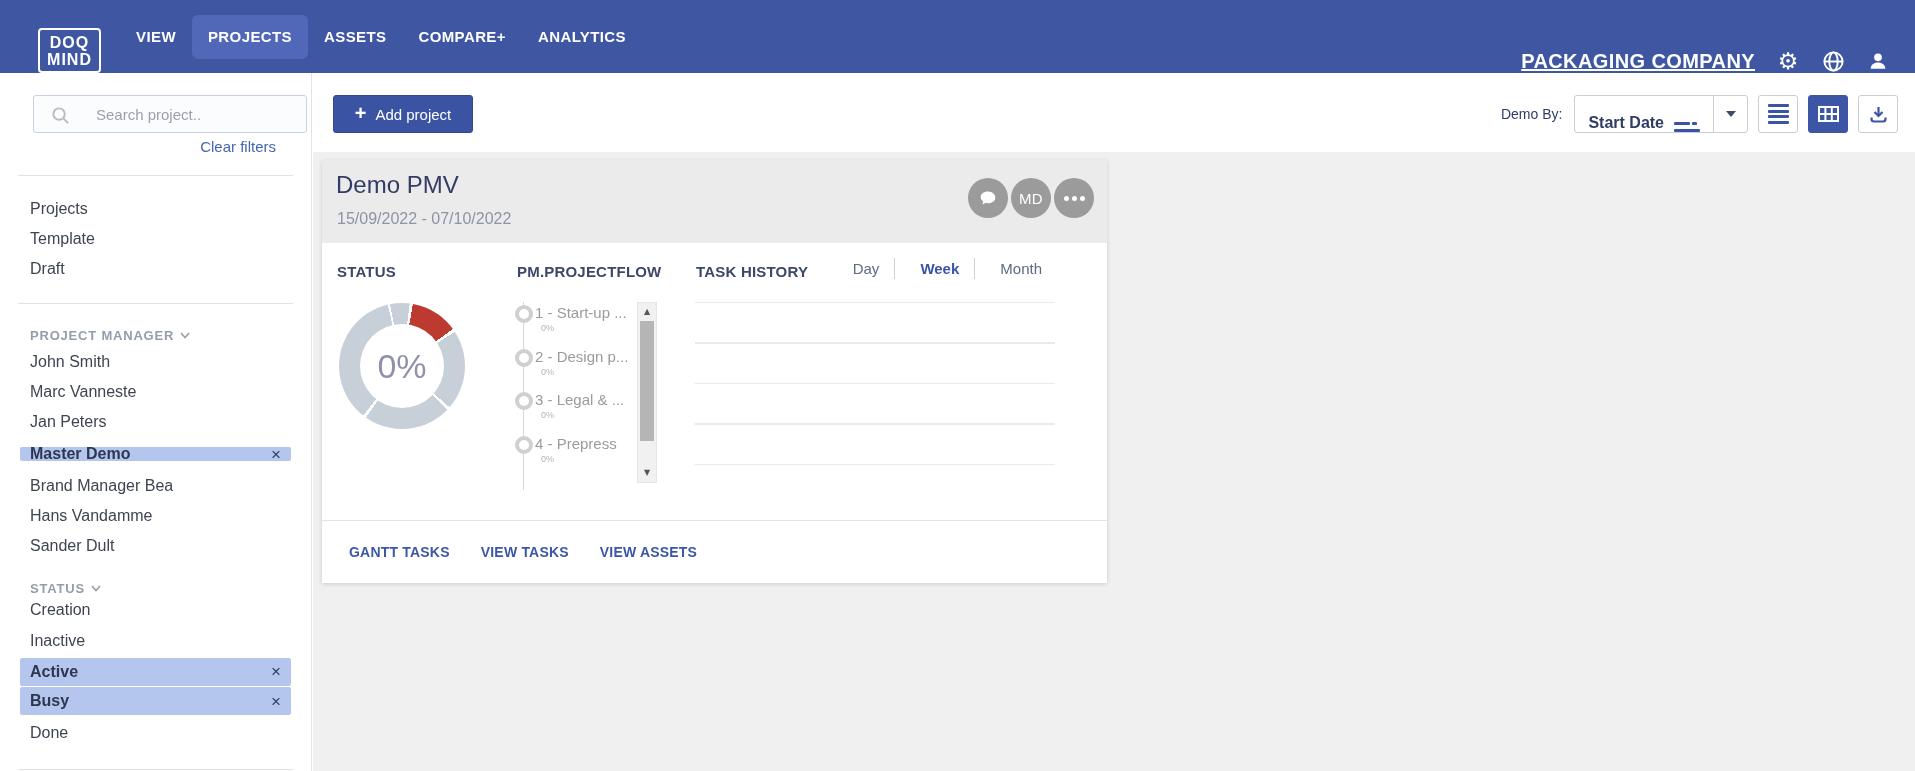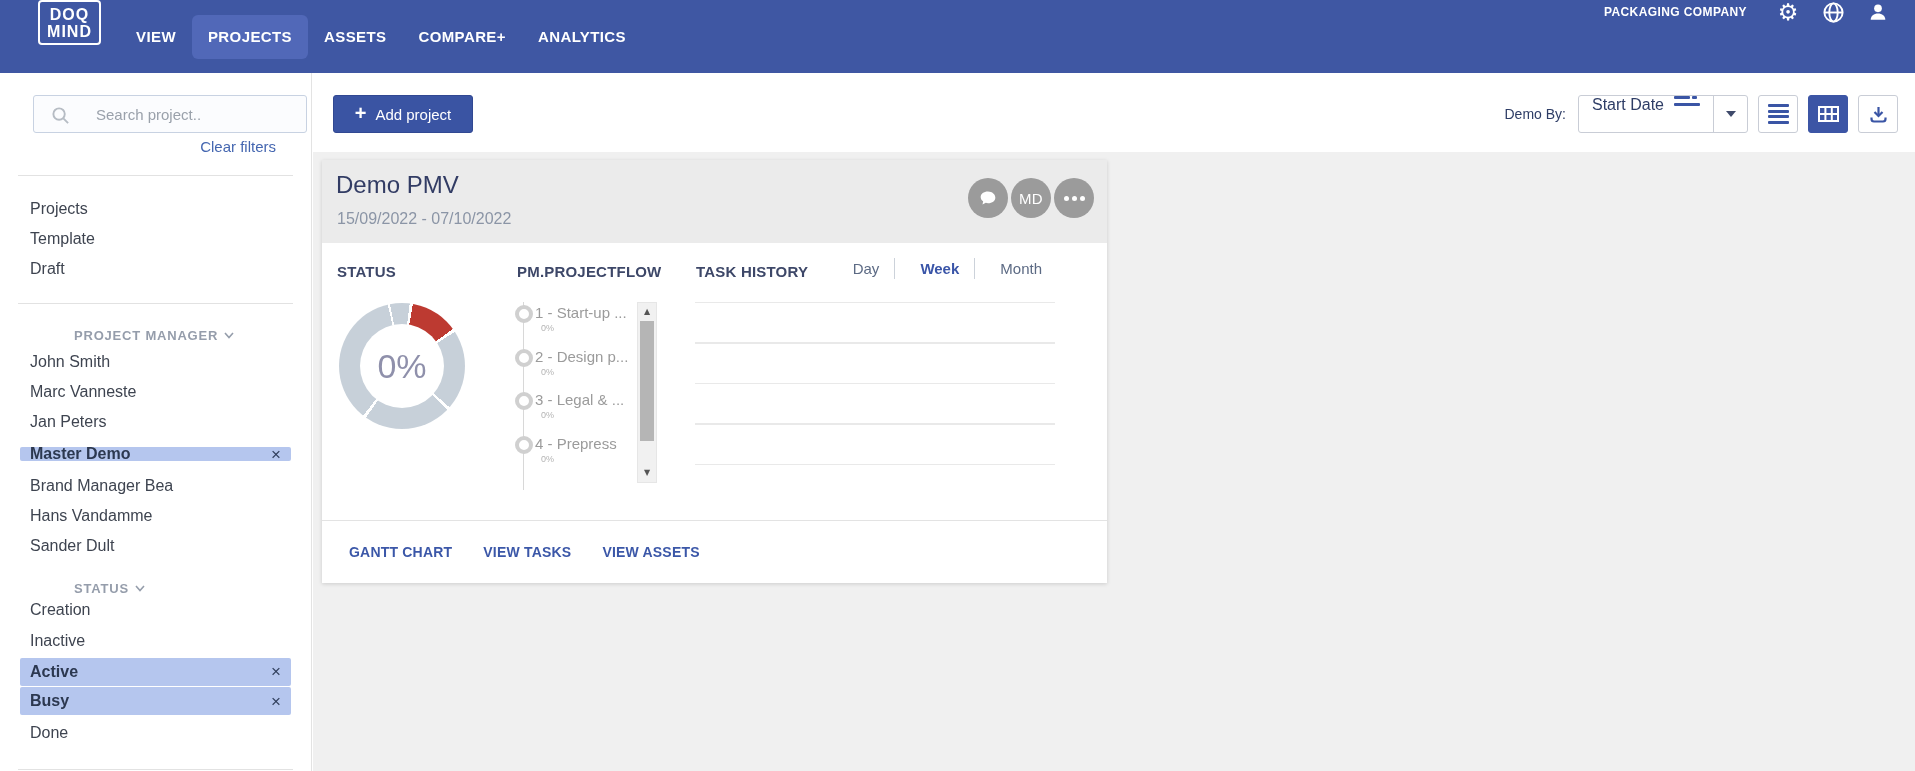--- a/index.html
+++ b/index.html
@@ -3,60 +3,60 @@
 <meta charset="utf-8">
 <style>
   html,body{margin:0;padding:0;background:#fff;}
   *{box-sizing:border-box;}
   #app{
     position:relative;width:1915px;height:771px;overflow:hidden;
     font-family:"Liberation Sans","DejaVu Sans",sans-serif;
     background:#fff;
   }
   
-  .navbar{position:absolute;top:0;left:0;width:1915px;height:73px;background:#3f57a3;display:flex;align-items:flex-start;}
+  .navbar{position:absolute;top:0;left:0;width:1915px;height:73px;background:#3f57a3;display:flex;align-items:flex-end;}
   .logo-box{margin-left:38px;width:63px;height:45px;border:2px solid #fff;border-radius:4px;
     display:flex;flex-direction:column;align-items:center;justify-content:center;
     color:#fff;font-weight:bold;font-size:16px;line-height:17px;letter-spacing:1px;}
   .nav-items{display:flex;margin-left:19px;height:73px;align-items:center;}
   .nav-item{padding:0 16px;height:44px;display:flex;align-items:center;color:#fff;
     font-size:15px;font-weight:bold;letter-spacing:.4px;cursor:pointer;}
   .nav-item.active{background:#5168b8;border-radius:6px;}
   .nav-right{margin-left:auto;margin-right:25px;display:flex;align-items:center;gap:21px;}
-  .company{color:#fff;font-size:12px;font-weight:bold;letter-spacing:.4px;margin-right:8px;}
+  .company{color:#fff;font-size:20px;font-weight:bold;letter-spacing:.4px;margin-right:0px;text-decoration:underline;}
   .nav-icon{width:24px;height:24px;display:flex;align-items:center;justify-content:center;color:#fff;cursor:pointer;}
   .gear-glyph{font-family:"DejaVu Sans",sans-serif;font-size:23px;line-height:24px;}
   
   .sidebar{position:absolute;top:73px;left:0;width:312px;height:698px;background:#fff;border-right:1px solid #e3e3e3;}
   .search-box{position:absolute;top:22px;left:33px;width:274px;height:38px;border:1px solid #c8d2e2;border-radius:3px;background:#fbfcfe;}
   .search-box svg{position:absolute;left:17px;top:10px;}
   .search-input{position:absolute;left:0;top:0;width:100%;height:100%;border:none;background:transparent;outline:none;
     padding-left:62px;font-size:15px;color:#3e4450;font-family:inherit;}
   .search-input::placeholder{color:#9aa1ab;}
   .clear-filters{position:absolute;top:65px;right:35px;font-size:15px;color:#4466b0;cursor:pointer;}
   .s-divider{position:absolute;left:18px;right:18px;height:1px;background:#e2e2e2;}
   .side-list{position:absolute;left:0;right:0;}
   .side-item{height:30px;line-height:30px;padding-left:30px;font-size:16px;color:#3e4450;cursor:pointer;}
   .side-item.selected{background:#b5c6ee;margin:10px 20px;height:14px;line-height:28px;border-radius:2px;
     padding-left:10px;padding-right:10px;font-weight:bold;color:#2c3850;
     display:flex;align-items:center;justify-content:space-between;}
   .x-icon{font-size:17px;line-height:1;color:#32405e;cursor:pointer;font-weight:normal;}
   .side-header{position:absolute;left:30px;display:flex;align-items:center;gap:6px;
-    font-size:13px;font-weight:bold;letter-spacing:.8px;color:#959dab;cursor:pointer;margin-left:44px;}
+    font-size:13px;font-weight:bold;letter-spacing:.8px;color:#959dab;cursor:pointer;}
   .status-items .side-item{height:31px;line-height:31px;}
   .status-items .side-item.selected{height:28px;line-height:28px;margin:1.5px 20px;}
   
   .toolbar{position:absolute;top:73px;left:313px;width:1602px;height:79px;background:#fff;}
   .add-btn{position:absolute;left:20px;top:22px;width:140px;height:38px;background:#3a54a3;border:1px solid #314892;border-radius:3px;
     color:#fff;font-size:15px;display:flex;align-items:center;justify-content:center;gap:9px;cursor:pointer;}
   .plus-glyph{font-size:20px;font-weight:bold;line-height:1;margin-top:-2px;}
   .sort-cluster{position:absolute;right:17px;top:22px;display:flex;align-items:center;gap:10px;height:38px;}
   .sortby-label{font-size:14px;color:#2e3d66;margin-right:2px;}
   .sort-control{display:flex;align-items:stretch;height:38px;border:1px solid #c9cdd6;border-radius:3px;background:#fff;cursor:pointer;}
-  .sort-main{display:flex;align-items:flex-start;padding:0 13px;gap:10px;}
+  .sort-main{display:flex;align-items:flex-end;padding:0 13px;gap:10px;font-weight:bold;}
   .sort-value{font-size:16px;color:#2e3d66;}
   .sort-icon{display:flex;flex-direction:column;gap:4px;width:26px;}
   .sort-icon .r1{display:flex;gap:2px;}
   .sort-icon .b{height:3px;background:#3a55a5;border-radius:1px;}
   .sort-caret{width:34px;border-left:1px solid #c9cdd6;display:flex;align-items:center;justify-content:center;}
   .caret-down{width:0;height:0;border-left:5px solid transparent;border-right:5px solid transparent;border-top:6px solid #3f4a6b;}
   .view-btn{width:40px;height:38px;border:1px solid #c9cdd6;border-radius:3px;background:#fff;
     display:flex;align-items:center;justify-content:center;cursor:pointer;}
   .view-btn.active{background:#3c55a5;border-color:#3c55a5;}
   .list-icon{display:flex;flex-direction:column;gap:2.5px;}
@@ -319,19 +319,19 @@
       <div class="sec-label lbl-history">TASK HISTORY</div>
       <div class="history-tabs" id="history-tabs">
           <div class="tab">Day</div>
           <div class="tab active">Week</div>
           <div class="tab">Month</div>
         </div>
       <div class="history-grid"></div>
     </div>
 
     <div class="card-footer" id="card-footer">
-        <div class="f-link">GANTT CHART</div>
+        <div class="f-link">GANTT TASKS</div>
         <div class="f-link">VIEW TASKS</div>
         <div class="f-link">VIEW ASSETS</div>
       </div>
   </div>
 
 </div>
 
 </body></html>

